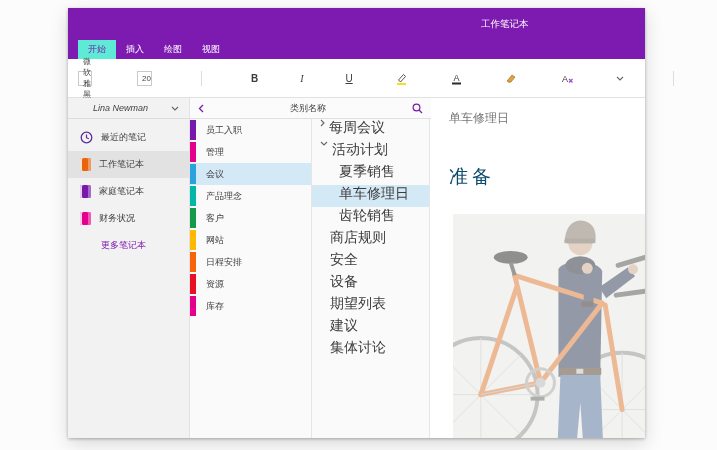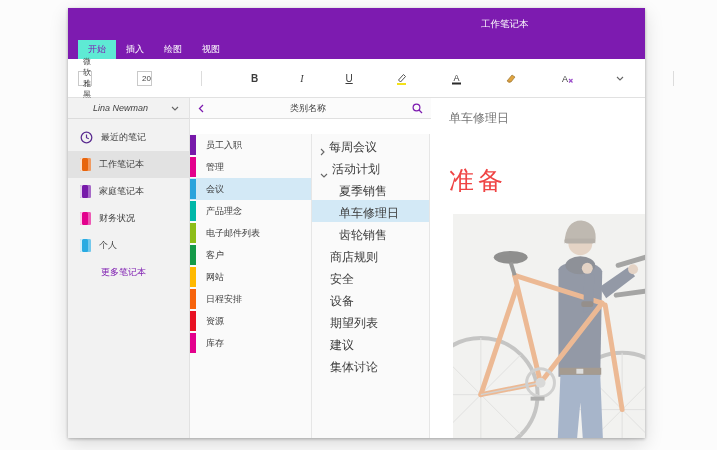--- a/index.html
+++ b/index.html
@@ -43,36 +43,36 @@
   .nav-item { height:27px; display:flex; align-items:center; padding-left:12px; gap:8px; }
   .nav-item.selected { background:#e2e2e2; }
   .nav-more { height:27px; display:flex; align-items:center; padding-left:33px; color:#7D1BB0; }
   .book { width:11px; height:13px; border-radius:1.5px; flex:none;
     box-shadow:inset 2px 0 0 rgba(255,255,255,.8), inset -3px 0 0 rgba(255,255,255,.35); }
   
   .panel { display:flex; flex-direction:column; flex:none; width:241px; }
   .panel-header { height:21px; border-bottom:1px solid #e0e0e0; background:#fbfbfb; display:flex;
     align-items:center; padding:0 8px; flex:none; }
   .panel-title { flex:1; text-align:center; font-size:9px; color:#3c3c3c; }
-  .panel-cols { flex:1; display:flex; min-height:0;margin-top:15px; }
+  .panel-cols { flex:1; display:flex; min-height:0; }
   .sections { width:122px; background:#fafafa; border-right:1px solid #e6e6e6; flex:none; }
   .pages { width:118px; background:#fafafa; border-right:1px solid #e6e6e6; flex:none; }
   .sec-row { height:22px; position:relative; display:flex; align-items:center; padding-left:16px;
     font-size:9px; color:#3c3c3c; }
   .sec-row.selected { background:#D3E9F6; }
   .sec-tab { position:absolute; left:0; top:1px; bottom:1px; width:6px; }
-  .pg-row { height:22px; display:flex; align-items:flex-end; font-size:12px; color:#3c3c3c; padding-left:18px; }
+  .pg-row { height:22px; display:flex; align-items:flex-start; font-size:14px; color:#3c3c3c; padding-left:18px; }
   .pg-row.parent { padding-left:8px; gap:4px; }
   .pg-row.child { padding-left:27px; }
   .pg-row.selected { background:#D3E9F6; }
   .chev { flex:none; display:flex; }
   
   .content { flex:1; background:#fff; position:relative; min-width:0; }
   .page-title { position:absolute; left:18px; top:12px; font-size:12px; color:#757575; }
-  .page-heading { position:absolute; left:18px; top:66px; font-size:25px; color:#ef4444; letter-spacing:4px; }
+  .page-heading { position:absolute; left:18px; top:66px; font-size:19px; color:#0c4a6e; letter-spacing:4px; }
   .page-image { position:absolute; left:22px; top:116px; right:0; bottom:0; overflow:hidden; }
   .page-image svg { width:100%; height:100%; display:block; }
 </style>
 </head>
 <body>
 
 <div class="window">
 
   <div class="titlebar">
     <span class="app-title">工作笔记本</span>
@@ -198,24 +198,20 @@
           <i class="book" style="background-color: rgb(232, 101, 13);"></i>
           <span>工作笔记本</span>
         </div>
         <div class="nav-item">
           <i class="book" style="background-color: rgb(119, 25, 170);"></i>
           <span>家庭笔记本</span>
         </div>
         <div class="nav-item">
           <i class="book" style="background-color: rgb(227, 0, 140);"></i>
           <span>财务状况</span>
-        </div>
-        <div class="nav-item">
-          <i class="book" style="background-color: rgb(41, 171, 226);"></i>
-          <span>个人</span>
         </div>
         <div class="nav-more">更多笔记本</div>
       </div>
     </nav>
 
     <div class="panel">
       <div class="panel-header">
         <svg width="6" height="9" viewBox="0 0 6 9">
             <path d="M5 1 L1.5 4.5 L5 8" fill="none" stroke="#7D1BB0" stroke-width="1.3"></path>
           </svg>
@@ -238,24 +234,20 @@
           </div>
           <div class="sec-row selected">
             <span class="sec-tab" style="background-color: rgb(42, 163, 220);"></span>
             <span>会议</span>
           </div>
           <div class="sec-row">
             <span class="sec-tab" style="background-color: rgb(0, 183, 168);"></span>
             <span>产品理念</span>
           </div>
           <div class="sec-row">
-            <span class="sec-tab" style="background-color: rgb(140, 189, 24);"></span>
-            <span>电子邮件列表</span>
-          </div>
-          <div class="sec-row">
             <span class="sec-tab" style="background-color: rgb(20, 154, 73);"></span>
             <span>客户</span>
           </div>
           <div class="sec-row">
             <span class="sec-tab" style="background-color: rgb(255, 185, 0);"></span>
             <span>网站</span>
           </div>
           <div class="sec-row">
             <span class="sec-tab" style="background-color: rgb(247, 99, 12);"></span>
             <span>日程安排</span>

